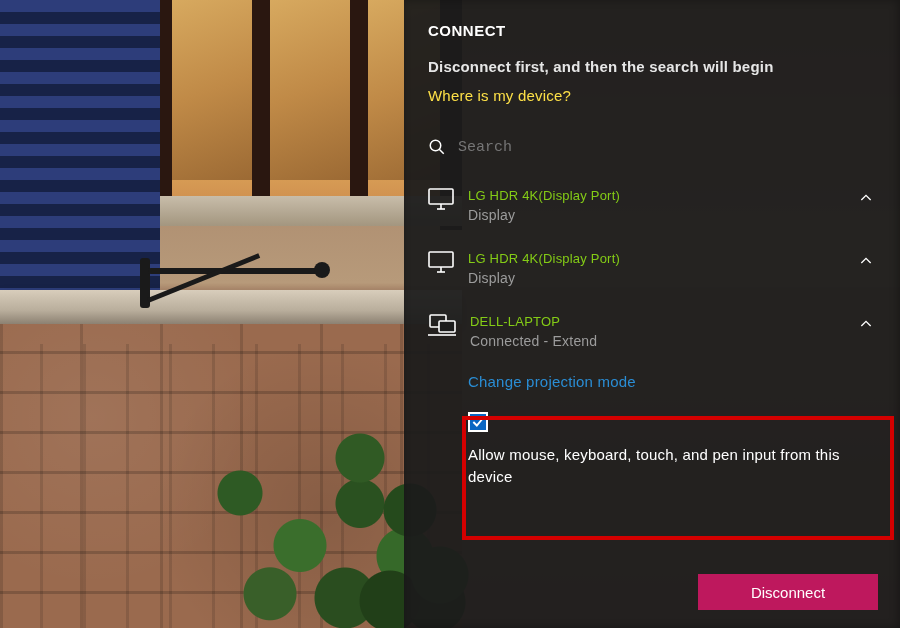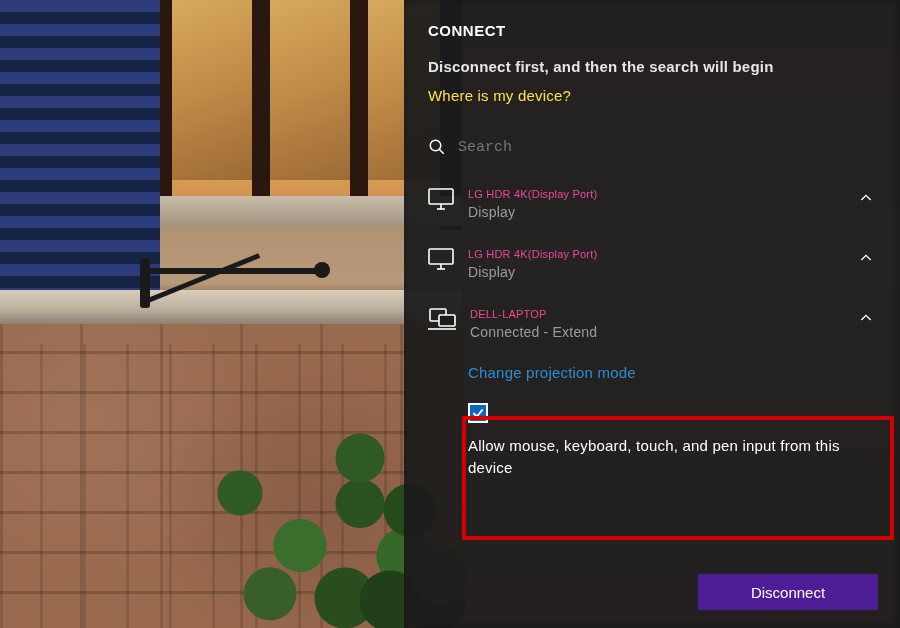--- a/index.html
+++ b/index.html
@@ -75,31 +75,31 @@
     box-shadow:-2px 0 8px rgba(0,0,0,.3) inset;}
   .title { font-weight:700; font-size:15px; letter-spacing:.5px; margin-bottom:18px;}
   .subtitle { color:#e6e6e6; margin-bottom:10px; line-height:1.35;font-weight:bold;}
   .link { color:#fde047; cursor:pointer; margin-bottom:20px; display:inline-block;}
   .search-row { display:flex; align-items:center; gap:12px; margin:14px 0 18px;}
   .search-row input { flex:1; background:transparent; border:none; outline:none; color:#fff; font-size:15px; font-family:Liberation Mono, monospace;}
   .icon svg { display:block; }
 
   .device { display:flex; align-items:flex-start; gap:14px; padding:14px 0; position:relative;}
   .device .texts { flex:1; }
-  .device .name { color:#ec4899; font-size:11px; }
+  .device .name { color:#84cc16; font-size:13px; }
   .device .sub  { color:#9c9c9c; font-size:14px; margin-top:4px;}
   .chev { position:absolute; right:6px; top:16px; }
   .detail { margin:4px 0 2px 40px; }
   .change { color:#2a8dd4; cursor:pointer; display:inline-block; margin:6px 0 16px;}
   .chk-row { display:flex; align-items:flex-start; gap:12px; margin:6px 0 16px;flex-direction:column; }
   .chk { width:20px; height:20px; border:2px solid #fff; background:#0a66c2; display:flex; align-items:center; justify-content:center;}
   .chk svg { display:block; }
   .chk-label { flex:1; line-height:1.45; }
   .btn { position:absolute; right:22px; bottom:18px; min-width:180px; height:36px;
-    background:#4c1d95; color:#fff; border:none; font:inherit; font-size:15px; padding:0 22px; cursor:pointer;}
+    background:#be185d; color:#fff; border:none; font:inherit; font-size:15px; padding:0 22px; cursor:pointer;}
 
   
   .highlight { position:absolute; border:4px solid #d40000; pointer-events:none;
     left:462px; top:416px; width:432px; height:124px; }
 
 </style>
 </head>
 <body>
 
 <div class="stage">

